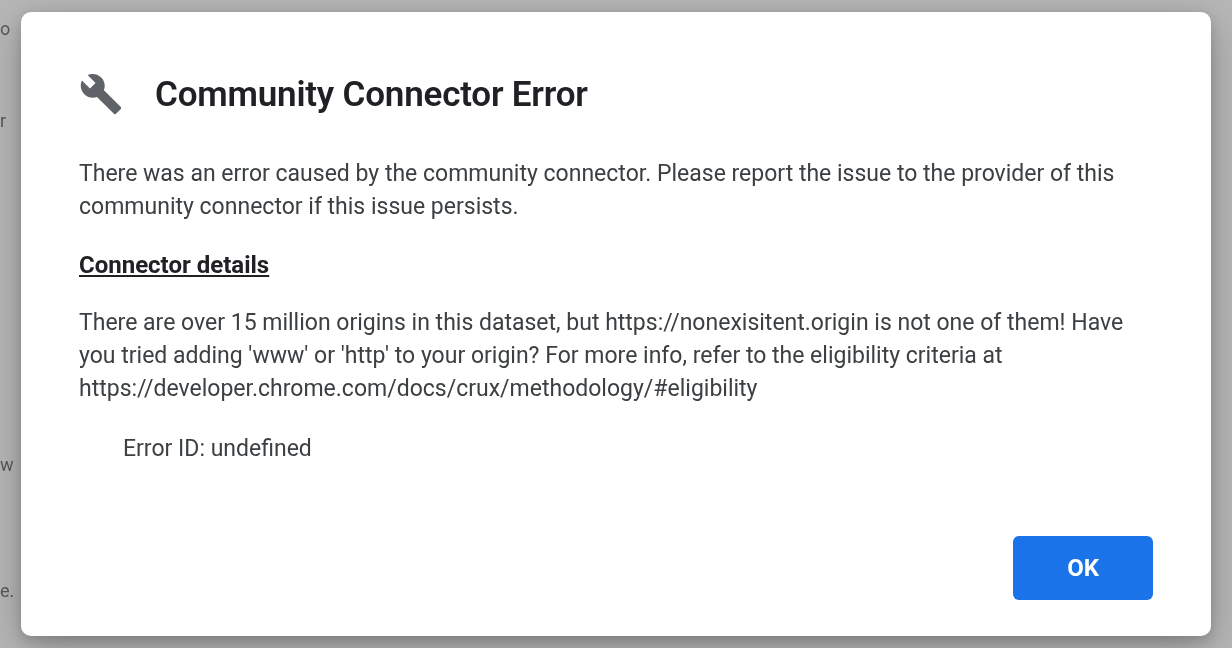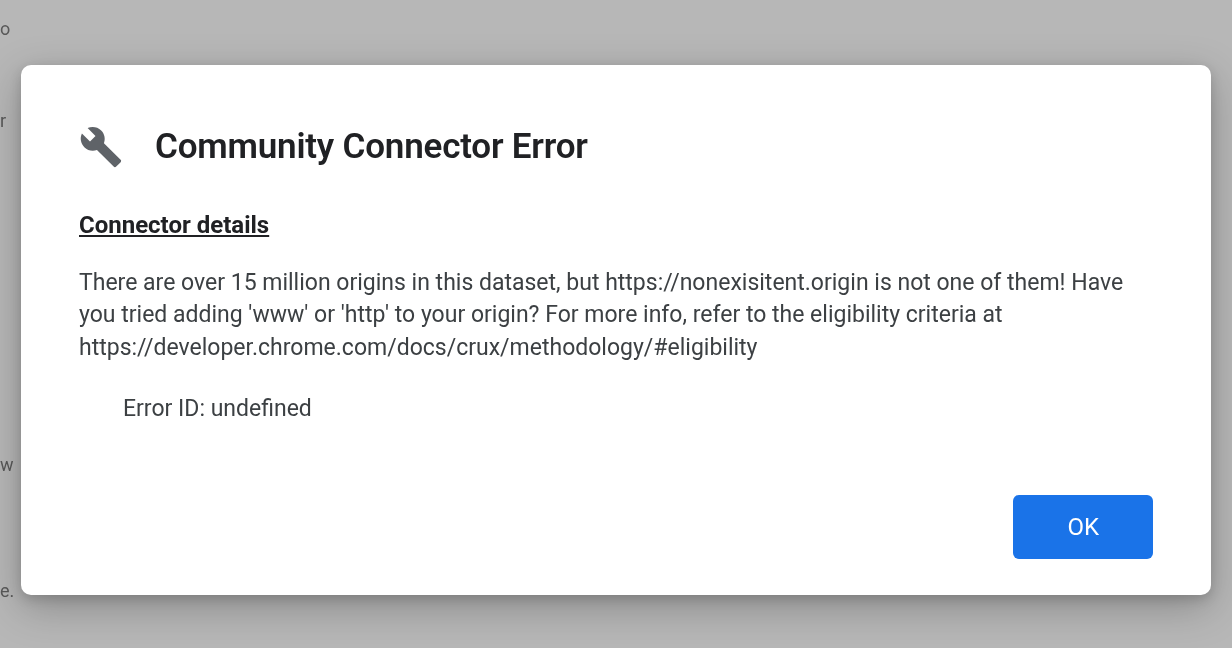--- a/index.html
+++ b/index.html
@@ -24,21 +24,21 @@
     }
     .backdrop-text {
       position: absolute;
       color: #777;
     }
     .modal-scrim {
       position: absolute;
       inset: 0;
       background: rgba(0,0,0,0.25);
       display: flex;
-      align-items: center;
+      align-items: flex-start;
       justify-content: center;
     }
     .modal {
       margin-top: 12px;
       width: 1190px;
       background: #ffffff;
       border-radius: 10px;
       box-shadow: 0 12px 40px rgba(0,0,0,0.25), 0 4px 12px rgba(0,0,0,0.15);
       padding: 60px 58px 36px 58px;
       display: flex;
@@ -83,21 +83,21 @@
       display: flex;
       justify-content: flex-end;
       margin-top: 70px;
     }
     .btn-primary {
       background: #1a73e8;
       color: #ffffff;
       border: none;
       border-radius: 6px;
       font-size: 24px;
-      font-weight: 400;
+      font-weight: 700;
       padding: 18px 54px;
       cursor: pointer;
       font-family: inherit;
     }
   </style>
 </head>
 <body>
 
 <div class="backdrop">
   <span class="backdrop-text" style="left:0; top:18px;">o</span>
@@ -110,20 +110,21 @@
   <div class="modal" role="dialog">
     <div class="modal-header">
       <span class="icon">
         <svg viewBox="0 0 24 24" width="44" height="44" fill="currentColor">
           <path d="M22.7 19l-9.1-9.1c.9-2.3.4-5-1.5-6.9-2-2-5-2.4-7.4-1.3L9 6 6 9 1.6 4.7C.4 7.1.9 10.1 2.9 12.1c1.9 1.9 4.6 2.4 6.9 1.5l9.1 9.1c.4.4 1 .4 1.4 0l2.3-2.3c.5-.4.5-1.1.1-1.4z"></path>
         </svg>
       </span>
       <h1 class="modal-title">Community Connector Error</h1>
     </div>
     <div class="modal-body">
+      <p>There was an error caused by the community connector. Please report the issue to the provider of this community connector if this issue persists.</p>
       <h3>Connector details</h3>
       <p>There are over 15 million origins in this dataset, but https://nonexisitent.origin is not one of them! Have you tried adding 'www' or 'http' to your origin? For more info, refer to the eligibility criteria at https://developer.chrome.com/docs/crux/methodology/#eligibility</p>
       <p class="error-id">Error ID: undefined</p>
     </div>
     <div class="modal-footer">
       <button class="btn-primary">OK</button>
     </div>
   </div>
 </div>
 

